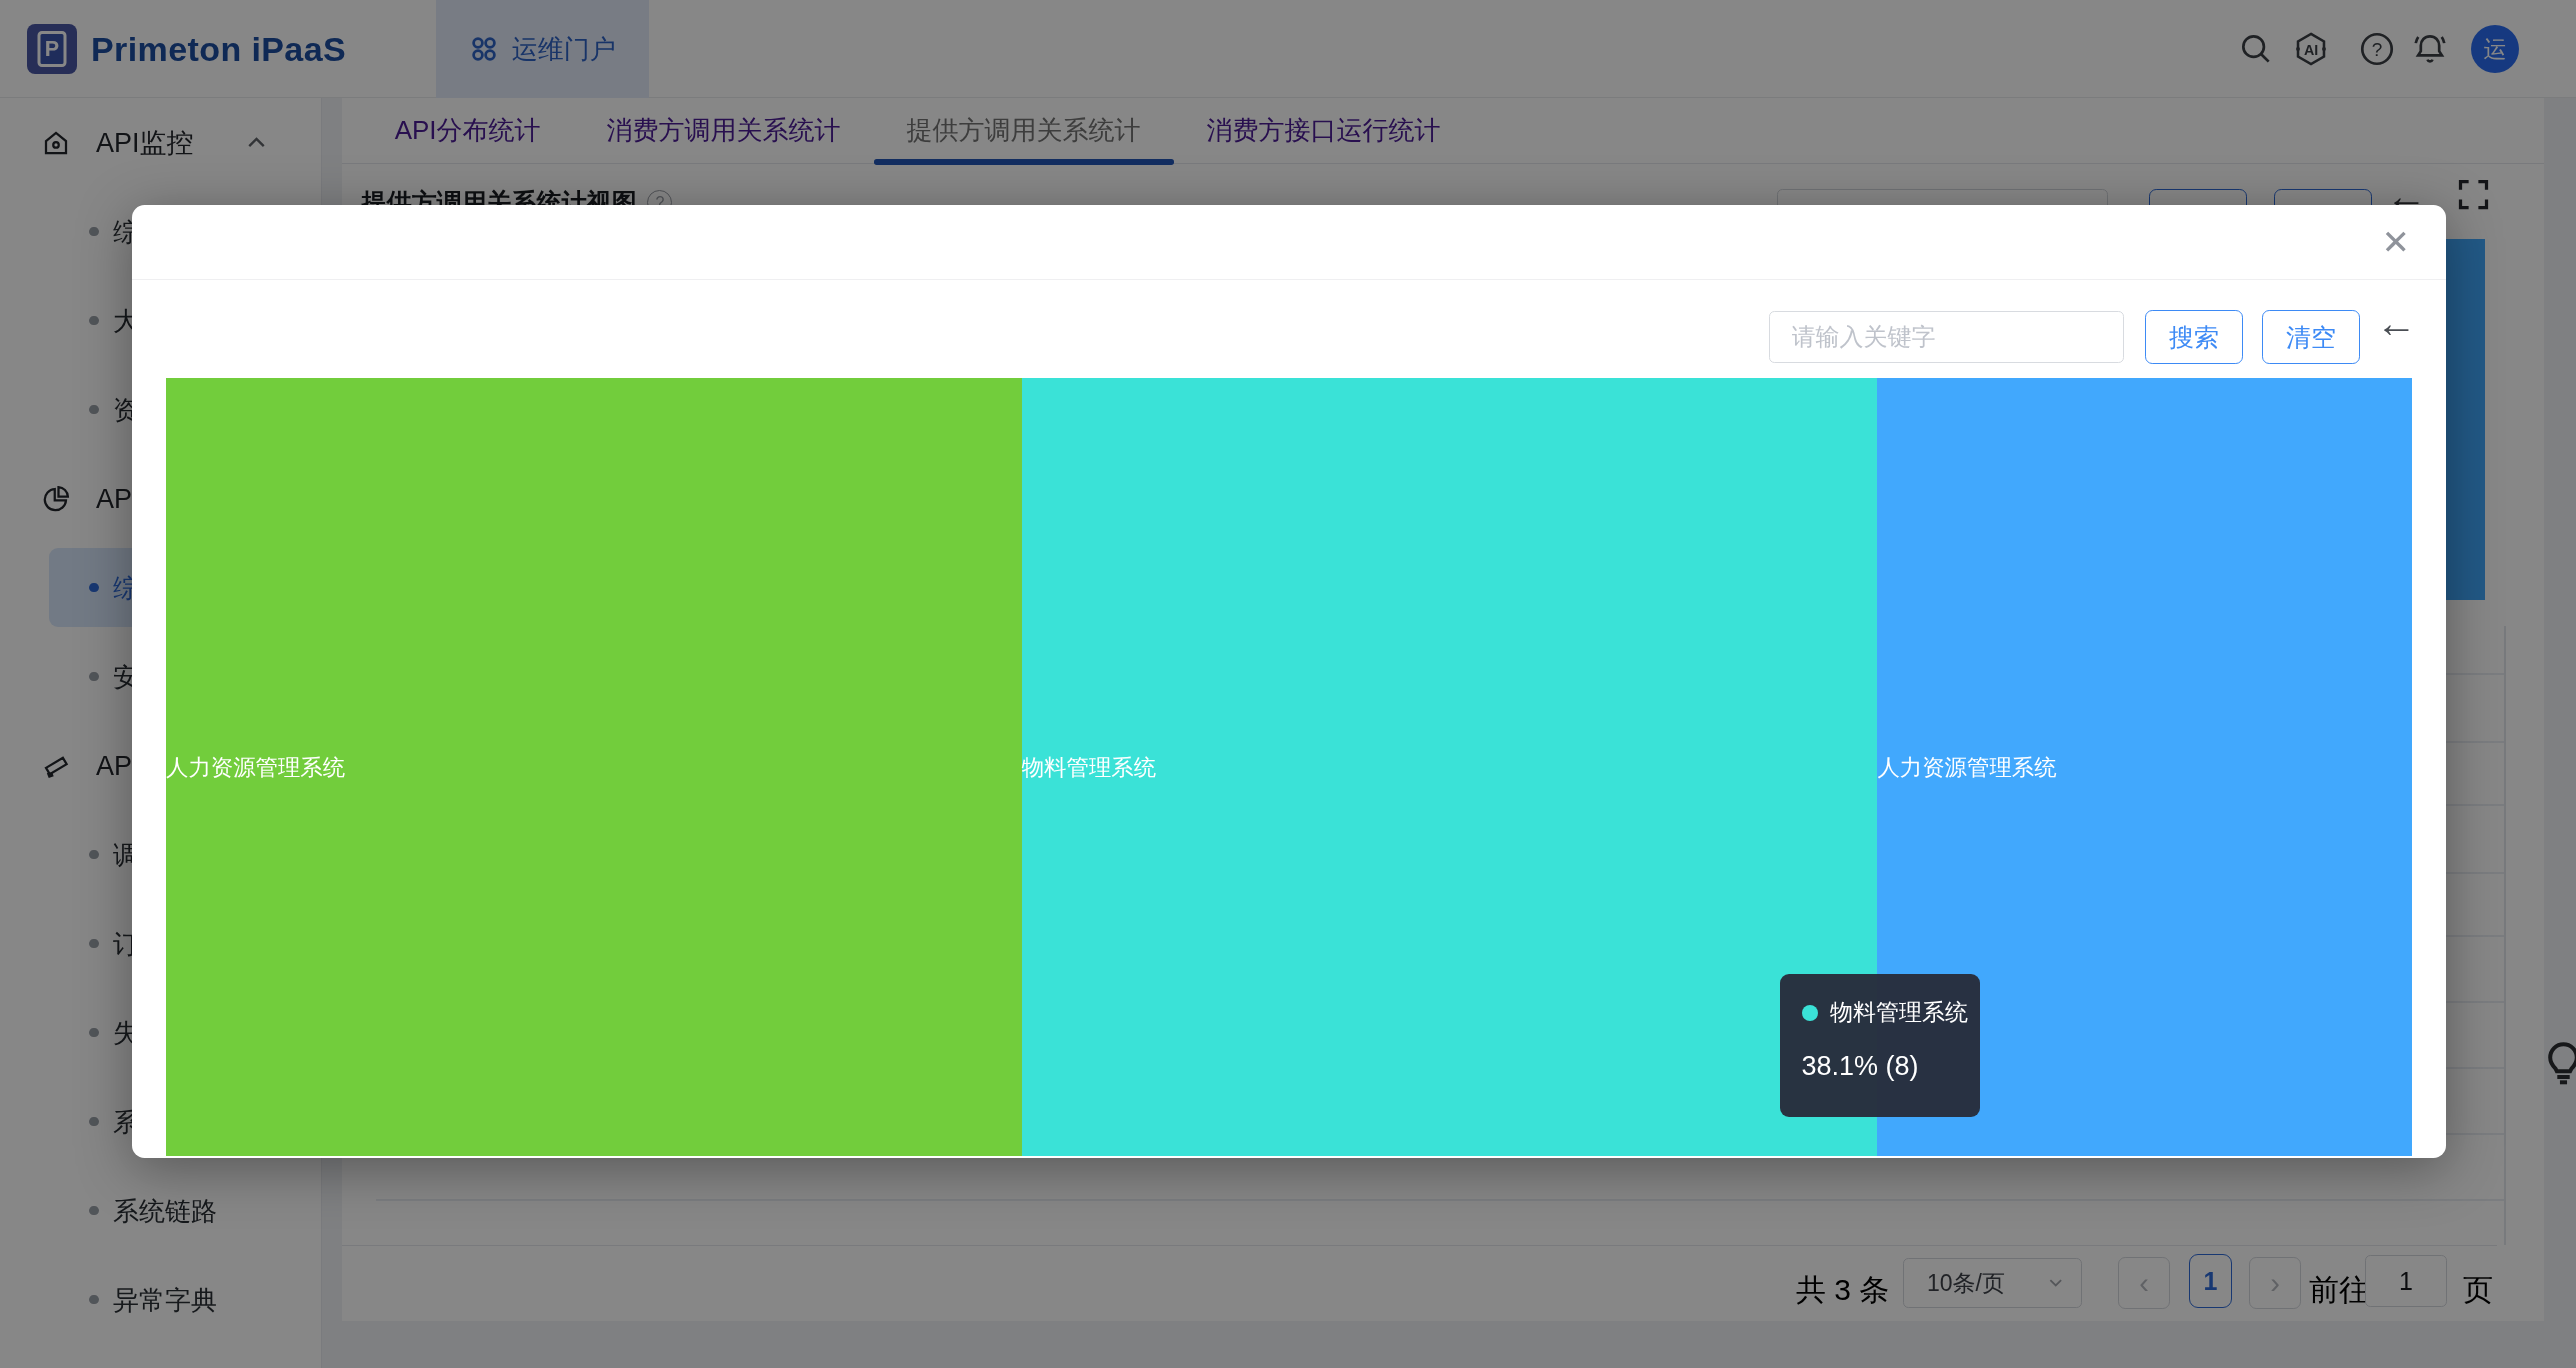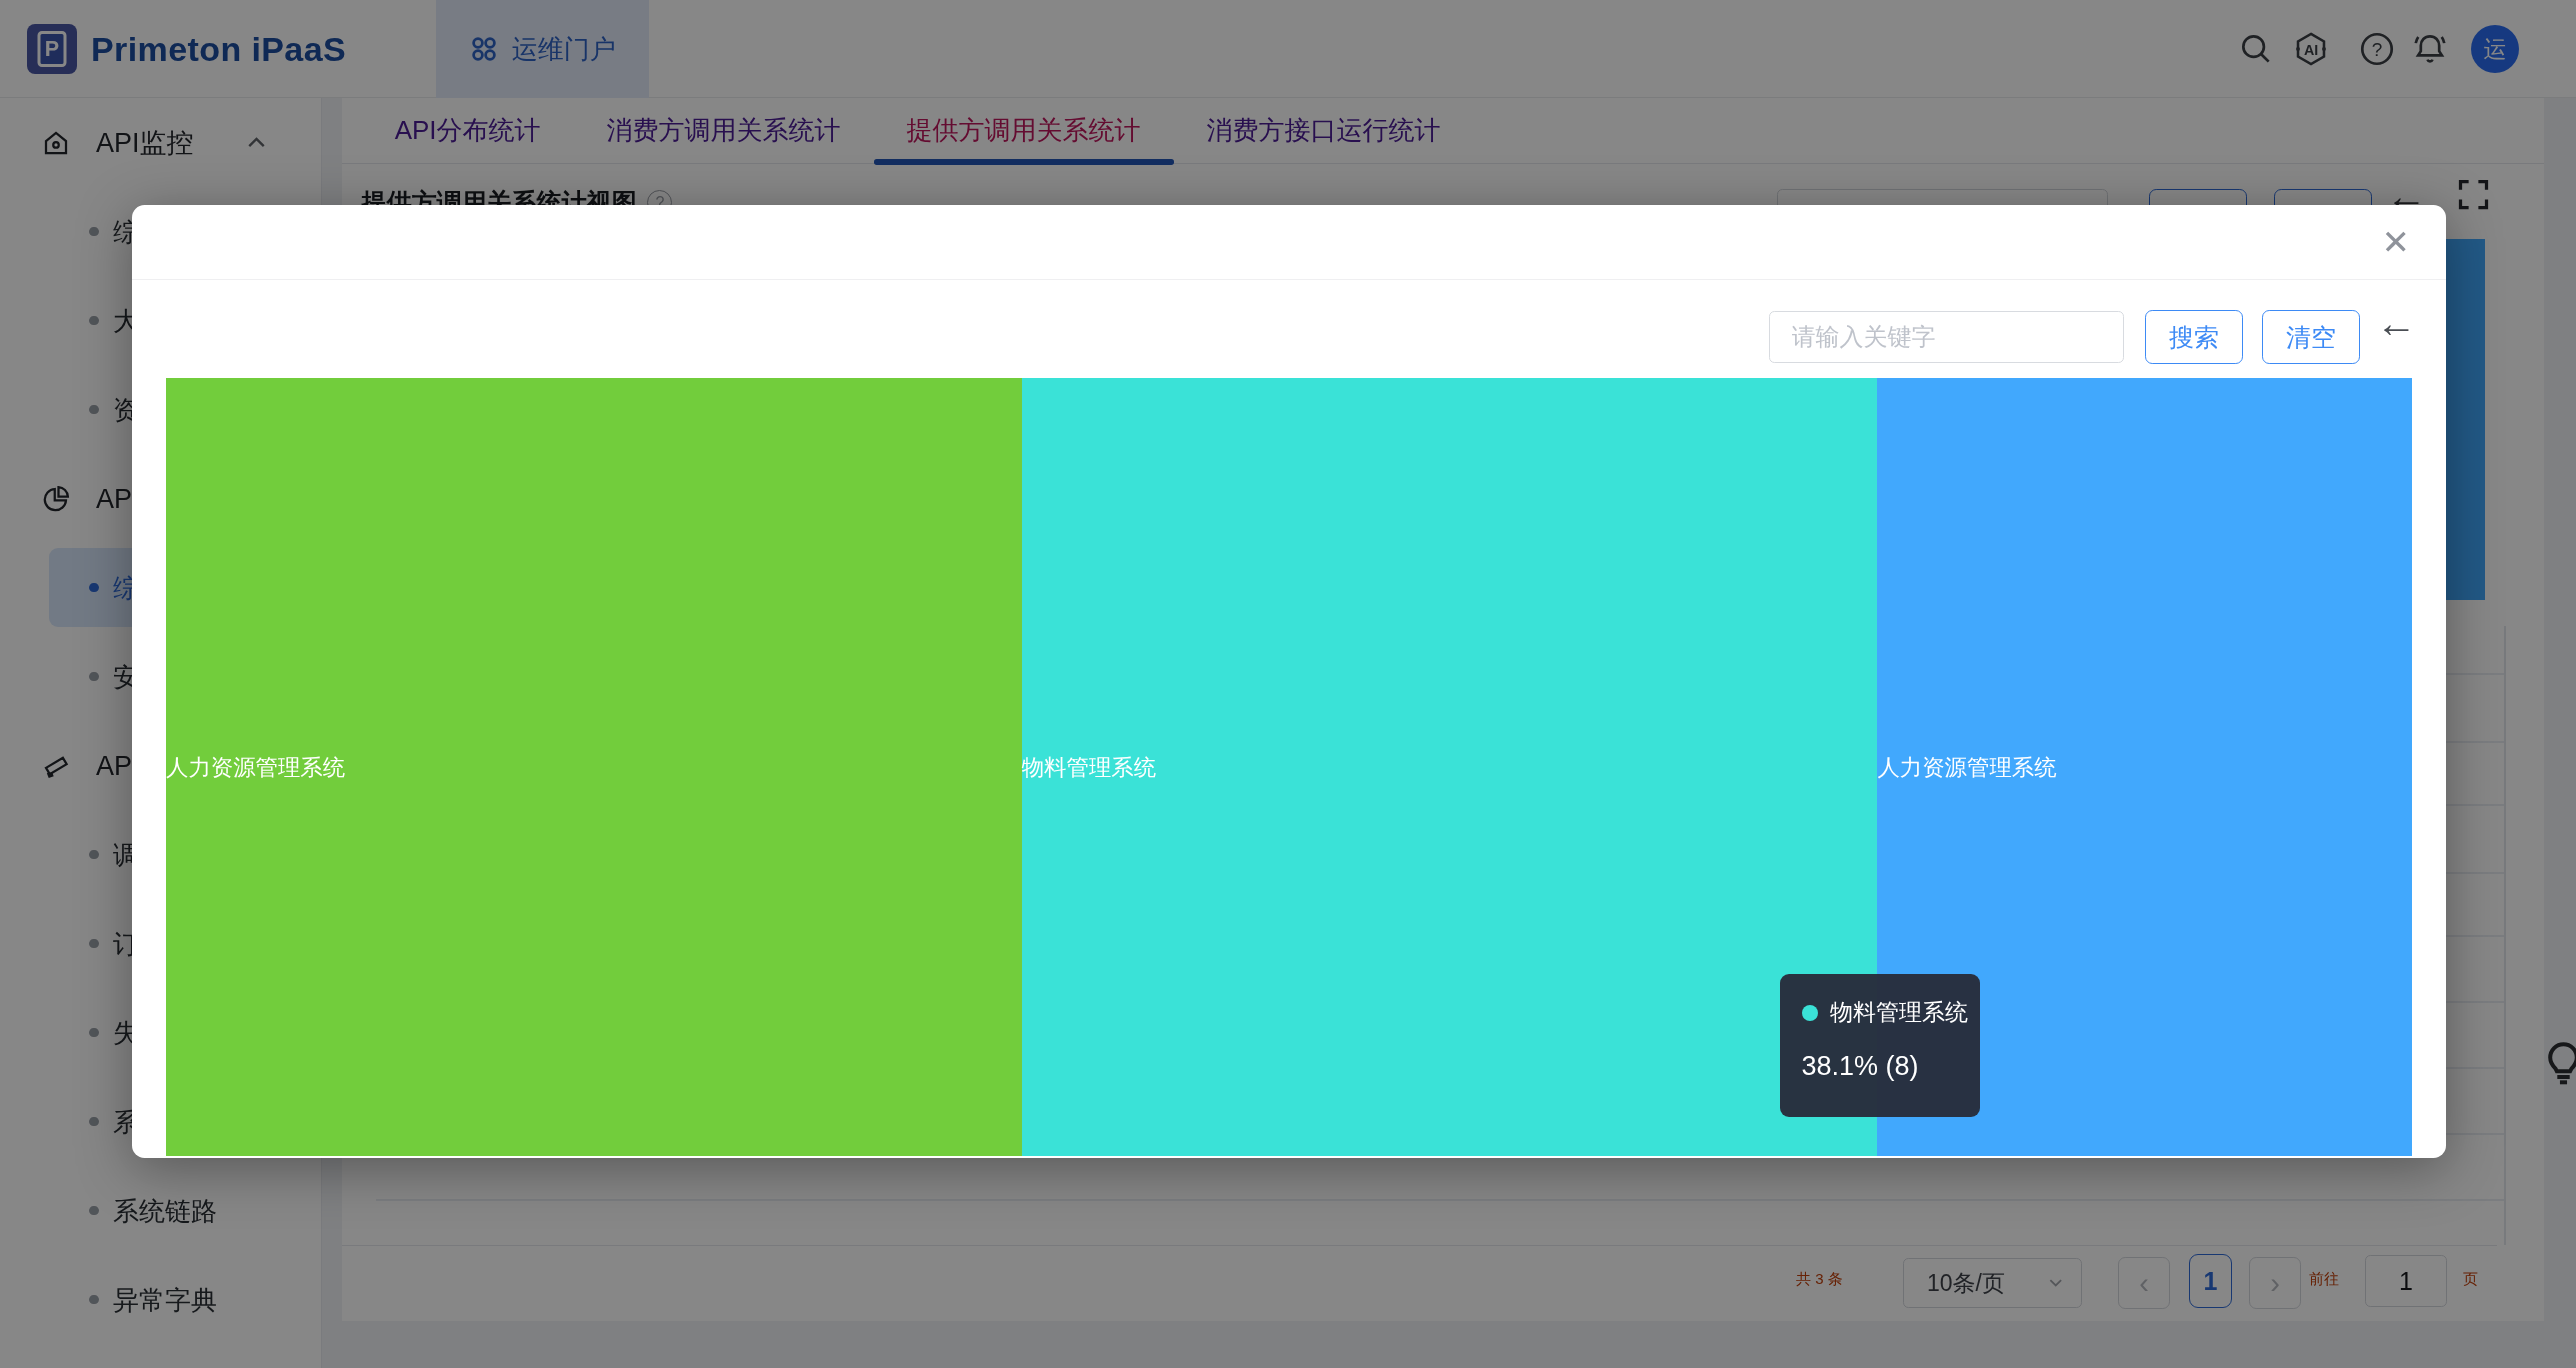--- a/index.html
+++ b/index.html
@@ -32,21 +32,21 @@
   .side-row .item-label { position:absolute; left:113px; top:50%; transform:translateY(-50%); font-size:26px; color:#2b3036; z-index:1; }
   .side-row.selected::before { content:""; position:absolute; left:49px; right:18px; top:5.4px; bottom:5.4px;
     background:#d8e7fb; border-radius:9px; }
   .side-row.selected .dot { background:#2f6bd8; }
   .side-row.selected .item-label { color:#2f6bd8; }
 
   .card { position:absolute; left:342px; top:98px; width:2202px; height:1223px; background:#fff; }
   .tabs-row { position:absolute; left:0; top:0; right:0; height:66px; border-bottom:0.9px solid #e4e7ed;
     display:flex; padding-left:19.7px; }
   .tab { padding:0 33px; display:flex; align-items:center; font-size:26px; color:#4c1d95; position:relative; cursor:pointer; white-space:nowrap; }
-  .tab.active { color:#be185d; }
+  .tab.active { color:#737373; }
   .tab.active::after { content:""; position:absolute; left:0; right:0; bottom:-1.8px; height:5.4px; background:#2458b8; border-radius:2.7px; }
 
   .view-title { position:absolute; left:19.7px; top:88px; font-size:25px; font-weight:bold; color:#1a1d22;
     display:flex; align-items:center; gap:10.7px; }
   .q-circle { width:25px; height:25px; border:1.8px solid #9a9ea6; border-radius:50%; color:#9a9ea6; font-size:16px;
     font-weight:normal; display:flex; align-items:center; justify-content:center; }
 
   .bg-input { position:absolute; left:1435px; top:91px; width:331px; height:57px; border:0.9px solid #d4d7dd;
     border-radius:5.4px; background:#fff; font-size:23px; color:#606266; padding:0 54px 0 23px; outline:none; }
   .bg-input::placeholder { color:#a9adb5; }
@@ -55,21 +55,21 @@
     background:#fff; color:#2f6bd8; font-size:23px; display:flex; align-items:center; justify-content:center; cursor:pointer; }
   .bg-back { position:absolute; left:2044px; top:75px; font-size:41px; color:#34373c; background:none; border:none; cursor:pointer; }
   .bg-fullscreen { position:absolute; left:2112px; top:77px; width:39px; height:39px; color:#27292e; background:none; border:none; cursor:pointer; }
   .bg-fullscreen svg { width:100%; height:100%; }
 
   .bg-chart { position:absolute; left:34px; top:141px; width:2109px; height:361px; display:flex; overflow:hidden; }
   .bg-vline { position:absolute; left:2162px; top:528px; width:1.8px; height:619px; background:#e3e6ec; }
   .bg-row-line { position:absolute; left:34px; right:40px; height:1.8px; background:#e9ecf2; }
 
   .pg-border { position:absolute; left:0; right:47px; top:1147px; height:0.9px; background:#e4e7ed; }
-  .pg-text { position:absolute; font-size:15px; color:#c2410c; top:1172px; }
+  .pg-text { position:absolute; font-size:30px; color:#000000; top:1172px; }
   .pg-select { position:absolute; left:1561px; top:1160px; width:179px; height:50px; border:0.9px solid #d4d7dd;
     border-radius:5.4px; background:#fff; font-size:23px; color:#3f434a; display:flex; align-items:center;
     justify-content:space-between; padding:0 14.3px 0 23px; cursor:pointer; }
   .pg-select .dd { width:21.5px; height:21.5px; color:#a0a4aa; }
   .pg-btn { position:absolute; top:1159px; width:52px; height:52px; border:0.9px solid #d4d7dd; border-radius:7.2px;
     background:#fff; color:#b6b9bf; font-size:29px; display:flex; align-items:center; justify-content:center; cursor:pointer; }
   .pg-page { position:absolute; left:1847px; top:1156px; width:43px; height:54px; border:1.8px solid #2f6bd8; border-radius:9px;
     background:#fff; color:#2f6bd8; font-size:25px; font-weight:bold; display:flex; align-items:center; justify-content:center; cursor:pointer; }
   .pg-goto-input { position:absolute; left:2023px; top:1157px; width:82px; height:52px; border:0.9px solid #d4d7dd;
     border-radius:5.4px; background:#fff; font-size:25px; color:#17191d; text-align:center; outline:none; }

